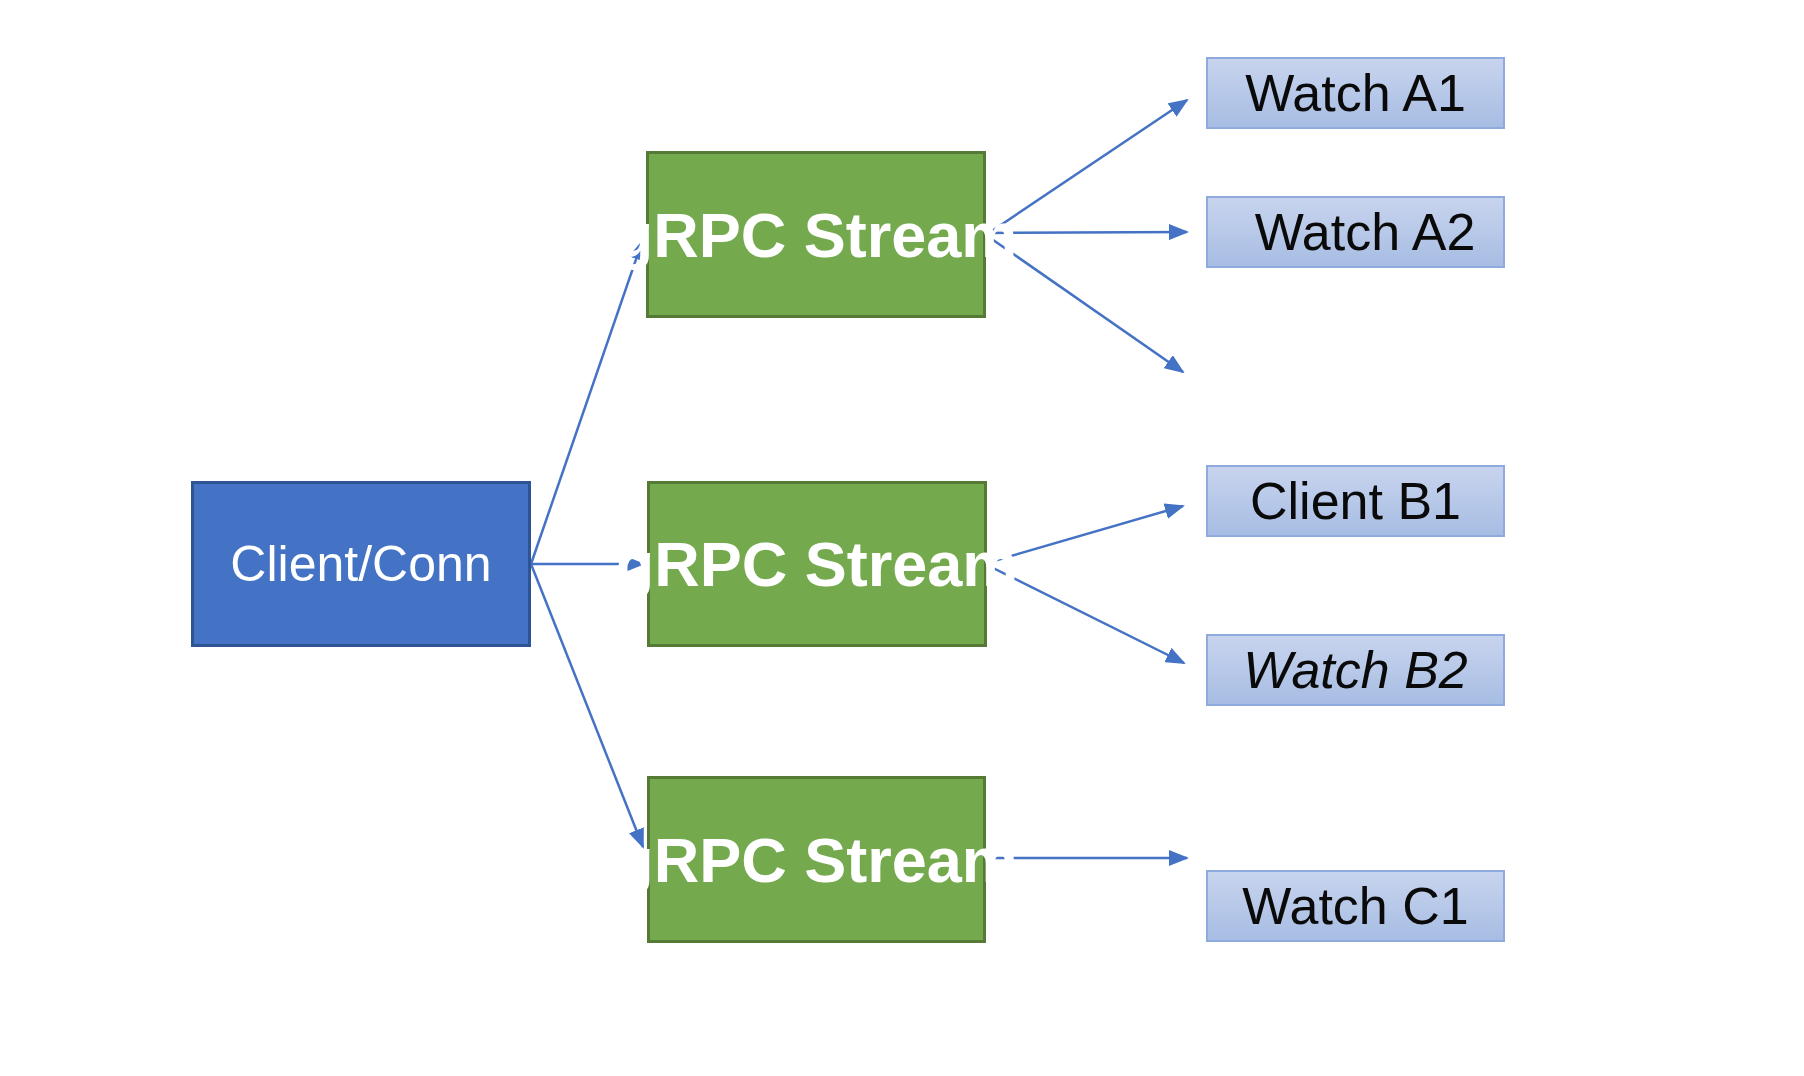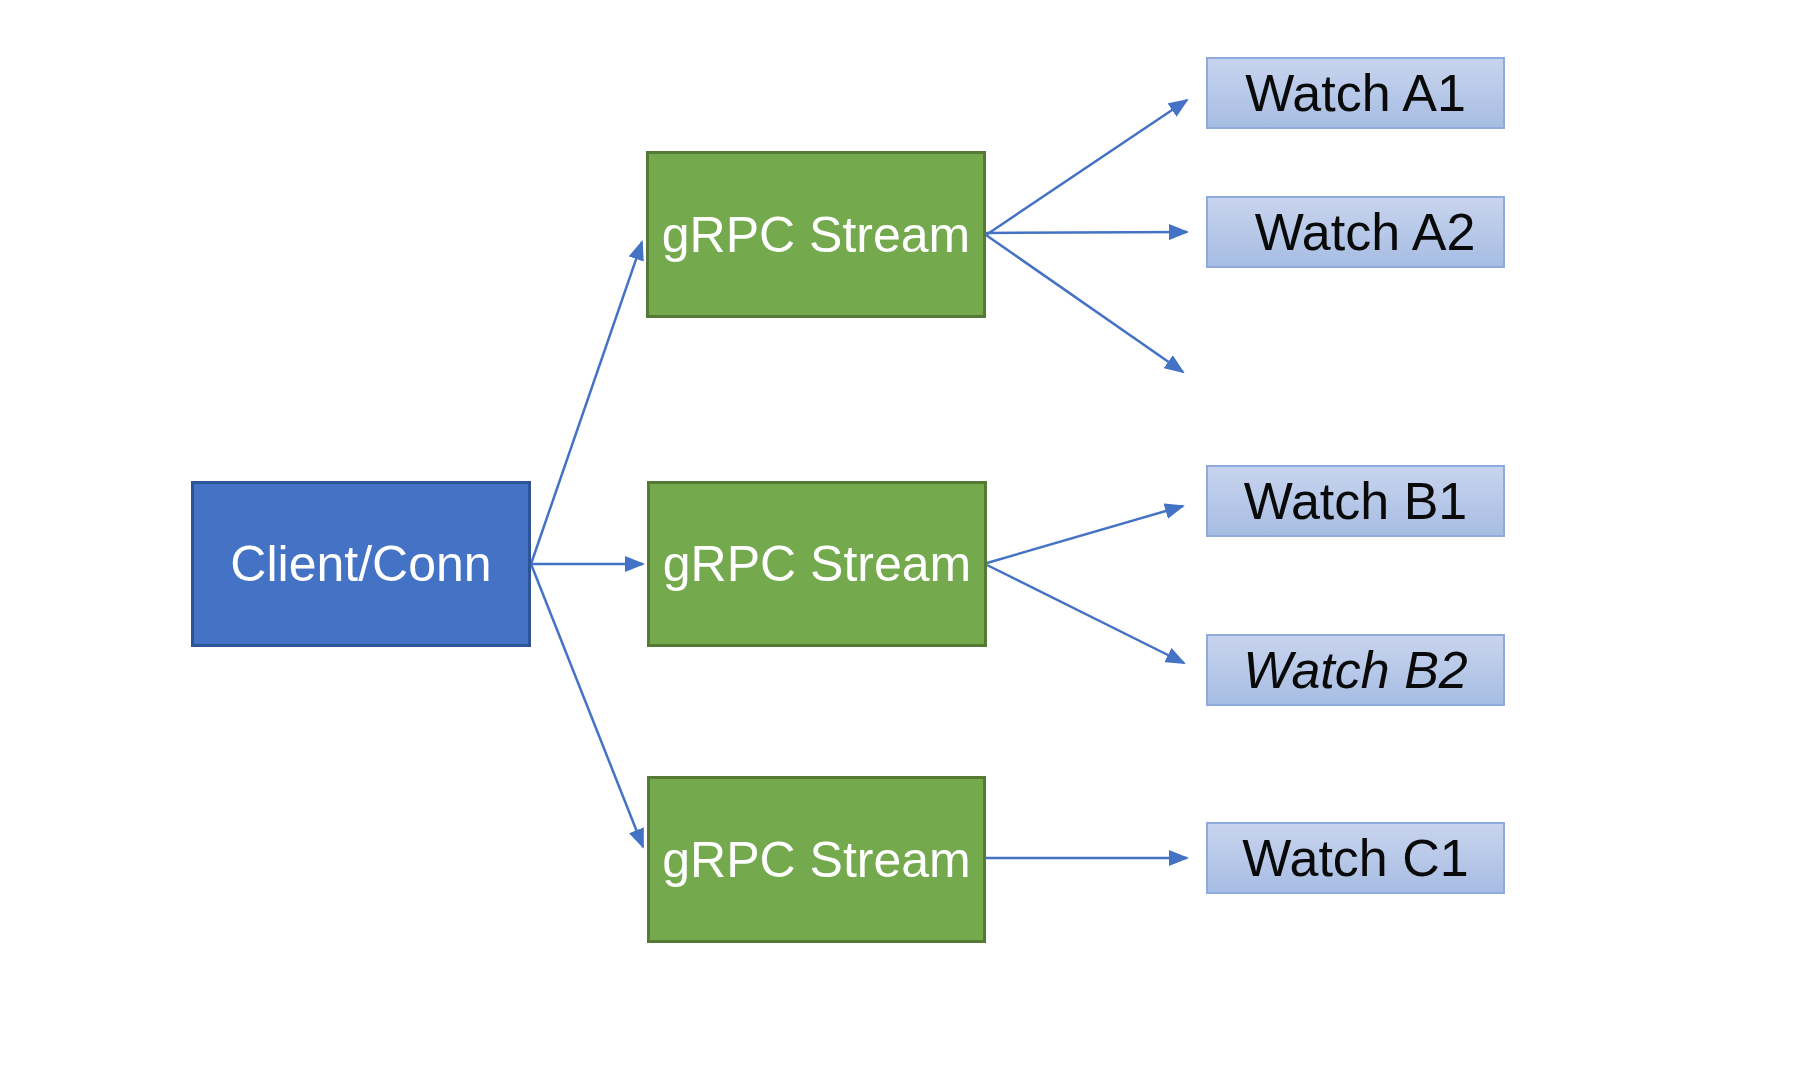--- a/index.html
+++ b/index.html
@@ -45,39 +45,40 @@
     background: var(--client_fill);
     border: 3px solid var(--client_border);
     color: var(--client_text);
     font-size: 50px;
   }
   .node-stream {
     width: 340px; height: 167px;
     background: var(--stream_fill);
     border: 3px solid var(--stream_border);
     color: var(--stream_text);
-    font-size: 50px;
+    font-size: 63px;
+    font-weight: bold;
   }
   #stream-a { left: 646px; top: 151px; }
   #stream-b { left: 647px; top: 481px; height: 166px; }
   #stream-c { left: 647px; top: 776px; width: 339px; }
   .node-watch {
     left: 1191px; width: 299px; height: 72px;
     background: linear-gradient(180deg, var(--watch_fill_top) 0%, var(--watch_fill_bottom) 100%);
     border: 2px solid var(--watch_border);
     color: var(--watch_text);
     font-size: 52px;
     margin-left: 15px;
   }
   #watch-a1 { top: 57px; }
   #watch-a2 { top: 196px; padding-left: 19px; }
   #watch-a3 { top: 342px; }
   #watch-b1 { top: 465px; }
   #watch-b2 { top: 634px; font-style: italic; }
-  #watch-c1 { top: 822px; }
+  #watch-c1 { top: 870px; }
   .edges line {
     stroke: var(--arrow);
     stroke-width: 2.5;
   }
   .edges .arrow-fill { fill: var(--arrow); }
 </style>
 </head>
 <body>
 
 <div class="canvas">
@@ -113,21 +114,21 @@
     <span>gRPC Stream</span>
   </div>
 
   <div class="node node-watch" id="watch-a1">
     <span>Watch A1</span>
   </div>
   <div class="node node-watch" id="watch-a2">
     <span>Watch A2</span>
   </div>
   <div class="node node-watch" id="watch-b1">
-    <span>Watch B1</span>
+    <span>Client B1</span>
   </div>
   <div class="node node-watch" id="watch-b2">
     <span>Watch B2</span>
   </div>
   <div class="node node-watch" id="watch-c1">
     <span>Watch C1</span>
   </div>
 
 </div>
 

